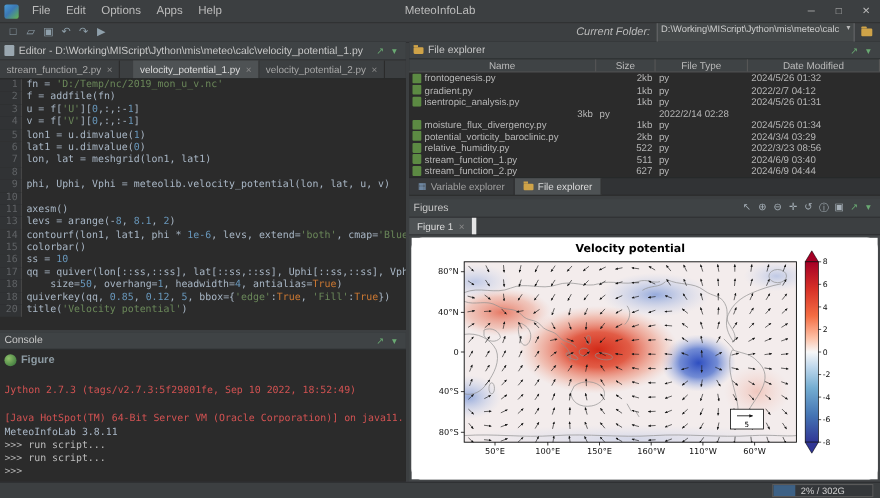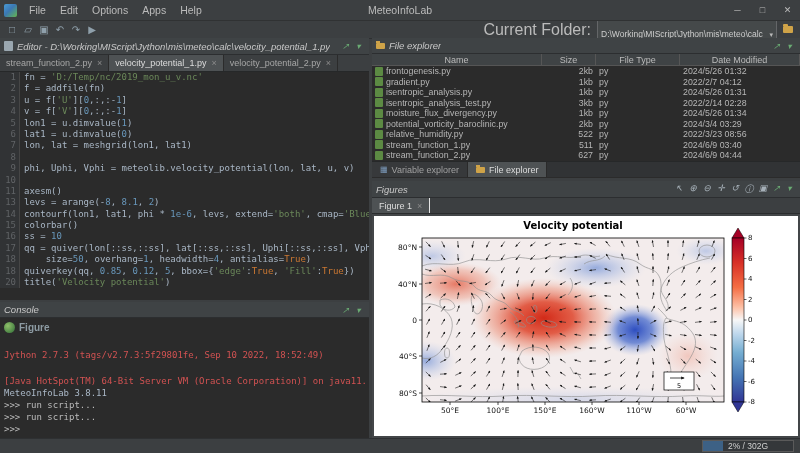--- a/index.html
+++ b/index.html
@@ -13,43 +13,43 @@
   .menubar{display:flex;z-index:2;}
   .menu-item{padding:0 7px;font-size:10.5px;color:#bbbbbb;cursor:default;}
   .tb-title{position:absolute;left:0;right:0;text-align:center;font-size:10.5px;color:#bbbbbb;}
   .win-controls{margin-left:auto;display:flex;z-index:2;}
   .win-btn{width:25px;text-align:center;font-size:9px;color:#bbbbbb;line-height:20px;}
 
   
   .toolbar{height:18px;display:flex;align-items:center;background:#3c3f41;border-bottom:1px solid #2e3032;padding:0 4px;}
   .tb-icons{display:flex;}
   .tool-ic{width:16px;text-align:center;font-size:10px;color:#8fa0ab;line-height:17px;}
-  .cf-label{margin-left:auto;font-size:16px;color:#bbbbbb;}
-  .cf-combo{width:180px;height:20px;background:#45494a;border:1px solid #646668;margin:0 3px 0 6px;display:flex;align-items:flex-end;padding:0 3px;overflow:hidden;}
+  .cf-label{margin-left:auto;font-size:10px;color:#bbbbbb;font-style:italic;}
+  .cf-combo{width:180px;height:20px;background:#45494a;border:1px solid #646668;margin:0 3px 0 6px;display:flex;align-items:flex-start;padding:0 3px;overflow:hidden;}
   .cf-value{font-size:8.5px;color:#cccccc;white-space:nowrap;}
   .cf-arrow{margin-left:auto;font-size:7px;color:#bbbbbb;}
   .fold-btn{width:16px;height:14px;display:flex;align-items:center;justify-content:center;}
   .fold-ic{width:10px;height:7px;background:#cfa348;border-radius:1px;position:relative;display:inline-block;}
   .fold-ic::before{content:"";position:absolute;top:-2px;left:0;width:5px;height:2px;background:#cfa348;border-radius:1px 1px 0 0;}
 
   
   .main{position:absolute;top:38px;left:0;right:0;bottom:15px;}
   .panel{position:absolute;background:#2b2b2b;}
-  .phead{height:16px;background:#3f4345;border-bottom:1px solid #2c2e30;display:flex;align-items:center;padding:0 4px;font-size:9.5px;color:#c8c8c8;white-space:nowrap;overflow:hidden;font-style:italic;}
+  .phead{height:16px;background:#3f4345;border-bottom:1px solid #2c2e30;display:flex;align-items:center;padding:0 4px;font-size:9.5px;color:#c8c8c8;white-space:nowrap;overflow:hidden;}
   .ph-title{overflow:hidden;white-space:nowrap;}
   .ph-icons{margin-left:auto;display:flex;flex:none;}
   .ph-ic{width:13px;text-align:center;font-size:8.5px;color:#6aab73;}
   .pg-ic{width:9px;height:10px;background:#9aa7b0;margin-right:4px;border-radius:1px;flex:none;}
 
   
   .editor-panel{left:0;top:0;width:369px;height:262px;}
   .editor-panel .phead{height:17px;}
   .etabs{height:17px;background:#3c3f41;display:flex;border-bottom:1px solid #262829;}
   .etab{display:flex;align-items:center;padding:0 6px;font-size:9px;color:#a7a7a7;border-right:1px solid #2b2b2b;background:#3c3f41;}
-  .etab.active{background:#4e5254;color:#dddddd;}
+  .etab.active{background:#4e5254;color:#dddddd;margin-left:12px;}
   .tab-close{margin-left:5px;font-size:9px;color:#8b8b8b;}
   .code{height:228px;background:#2b2b2b;overflow:hidden;font-family:"DejaVu Sans Mono",monospace;font-size:9px;}
   .cl{display:flex;height:11.4px;line-height:11.4px;}
   .ln{width:20px;flex:none;background:#313335;color:#606366;text-align:right;padding-right:3px;border-right:1px solid #464646;}
   .ct{padding-left:4px;white-space:pre;color:#a9b7c6;}
   .tk-d{color:#a9b7c6;} .tk-s{color:#6a8759;} .tk-n{color:#6897bb;} .tk-b{color:#cc7832;}
 
   
   .console-panel{left:0;top:264px;width:369px;bottom:0;}
   .con-out{position:absolute;top:16px;left:0;right:0;bottom:0;background:#2b2b2b;padding:2px 4px;overflow:hidden;
@@ -75,21 +75,21 @@
   .btab.active{background:#4e5254;color:#dcdcdc;}
   .var-ic{font-size:8px;color:#7f9ec0;}
   .mini-folder{width:9px;height:6px;background:#cfa348;border-radius:1px;position:relative;display:inline-block;}
   .mini-folder::before{content:"";position:absolute;top:-2px;left:0;width:4px;height:2px;background:#cfa348;}
 
   
   .fig-panel{left:372px;top:143px;right:0;bottom:0;background:#3c3f41;}
   .fig-panel .phead{height:17px;}
   .fig-ic{width:14px;text-align:center;font-size:9px;color:#a6b0b8;}
   .ftabs{height:16px;background:#3c3f41;display:flex;border-bottom:1px solid #2a2c2d;}
-  .ftab{display:flex;align-items:center;padding:0 7px;font-size:9px;background:#4e5254;color:#dddddd;border-right:1px solid #e5e5e5;}
+  .ftab{display:flex;align-items:center;padding:0 7px;font-size:9px;background:#4e5254;color:#dddddd;border-right:4px solid #e5e5e5;}
   .fig-content{position:absolute;top:33px;left:0;right:0;bottom:0;background:#434648;}
   .fig-white{position:absolute;top:2px;left:2px;width:424px;height:220px;background:#ffffff;border-radius:10px;}
   .fig-white svg{display:block;width:100%;height:100%;}
 
   
   .statusbar{position:absolute;left:0;right:0;bottom:0;height:15px;background:#3c3f41;border-top:1px solid #2e3032;display:flex;align-items:center;justify-content:flex-end;padding:0 6px;}
   .sb-cell{position:relative;width:92px;height:12px;border:1px solid #5a5a5a;background:#34373a;overflow:hidden;}
   .sb-fill{position:absolute;left:0;top:0;bottom:0;width:22%;background:#3d6185;}
   .sb-text{position:absolute;left:0;right:0;top:0;text-align:center;font-size:8.5px;line-height:11px;color:#d0d0d0;}
 </style>
@@ -296,24 +296,20 @@
         <div class="tr">
           <div class="td name">
             <span class="py-ic"></span>
             <span>isentropic_analysis.py</span>
           </div>
           <div class="td num">1kb</div>
           <div class="td">py</div>
           <div class="td">2024/5/26 01:31</div>
         </div>
         <div class="tr">
-          <div class="td name">
-            <span class="py-ic"></span>
-            <span>isentropic_analysis_test.py</span>
-          </div>
           <div class="td num">3kb</div>
           <div class="td">py</div>
           <div class="td">2022/2/14 02:28</div>
         </div>
         <div class="tr">
           <div class="td name">
             <span class="py-ic"></span>
             <span>moisture_flux_divergency.py</span>
           </div>
           <div class="td num">1kb</div>

